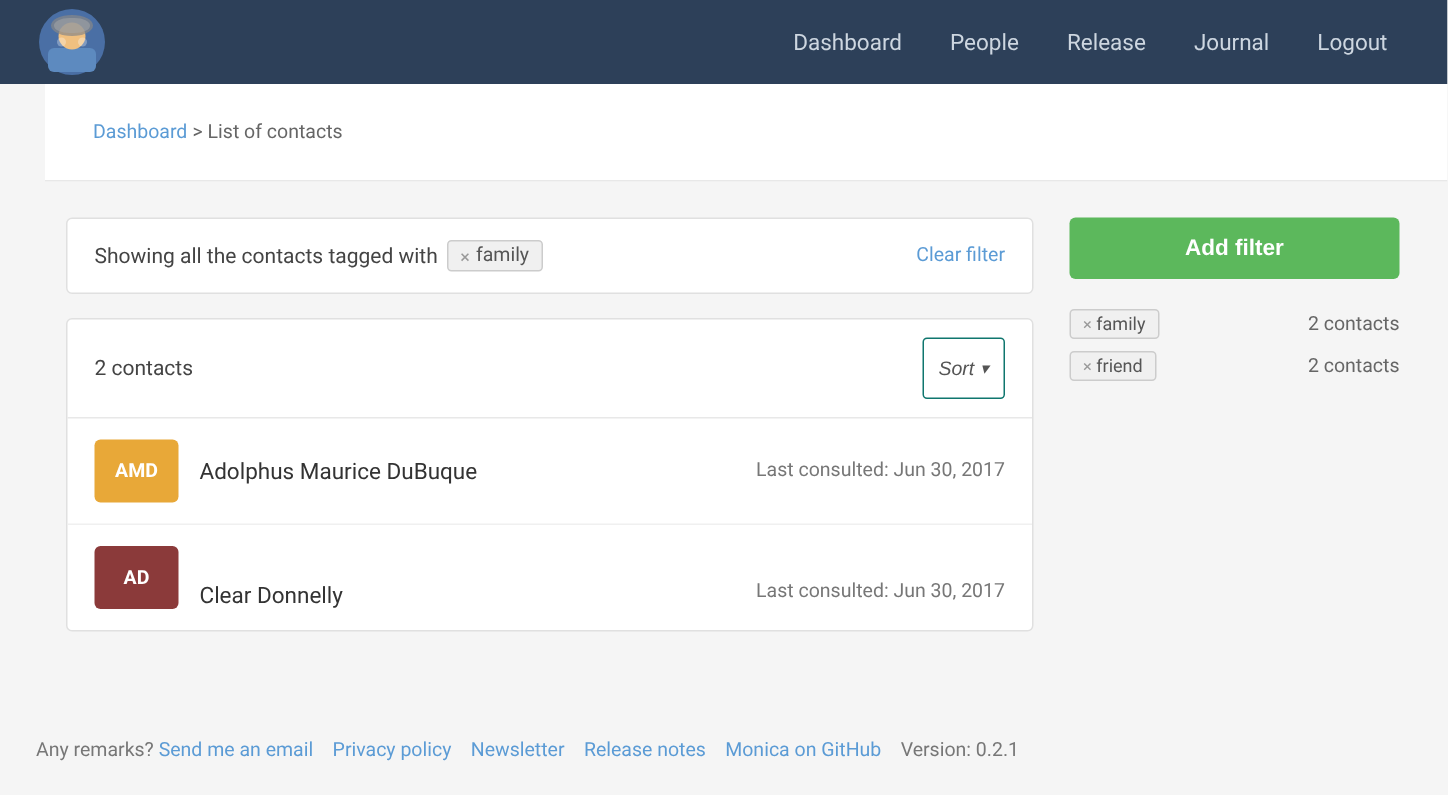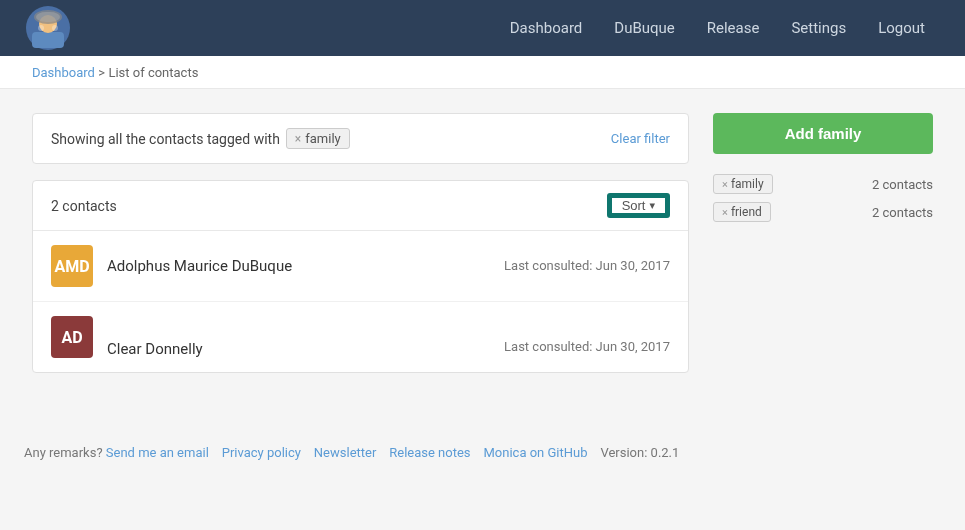--- a/index.html
+++ b/index.html
@@ -6,46 +6,46 @@
     body { font-family: -apple-system, BlinkMacSystemFont, 'Segoe UI', Roboto, sans-serif; font-size: 14px; background: #f5f5f5; color: #333; }
 
     
     nav { background: #2d4059; display: flex; align-items: center; padding: 0 24px; height: 56px; }
     .nav-logo { width: 48px; height: 48px; margin-right: auto; }
     .nav-logo svg { width: 48px; height: 48px; }
     .nav-links { display: flex; gap: 0; }
     .nav-link { color: #cdd6e0; text-decoration: none; padding: 8px 16px; font-size: 15px; }
 
     
-    .breadcrumb-bar { background: #fff; border-bottom: 1px solid #e8e8e8; padding: 8px 32px; }
+    .breadcrumb-bar { background: #fff; border-bottom: 1px solid #e8e8e8; padding: 24px 32px; margin-left: 30px; }
     .breadcrumb a { color: #5b9bd5; text-decoration: none; font-size: 13px; }
     .breadcrumb span { font-size: 13px; color: #666; }
 
     
     .main { padding: 24px 32px; display: flex; gap: 24px; }
-    .left-panel { flex: 1; }
+    .left-panel { flex: 1; margin-left: 12px; }
     .right-panel { width: 220px; }
 
     
     .filter-bar { background: #fff; border: 1px solid #e0e0e0; border-radius: 4px; padding: 14px 18px; display: flex; align-items: center; justify-content: space-between; margin-bottom: 16px; }
     .filter-text { font-size: 14px; color: #444; display: flex; align-items: center; gap: 6px; }
     .tag-badge { background: #f0f0f0; border: 1px solid #ccc; border-radius: 3px; padding: 2px 8px; font-size: 13px; color: #555; display: inline-flex; align-items: center; gap: 4px; }
     .tag-badge::before { content: '×'; font-size: 12px; color: #999; }
     .clear-filter { color: #5b9bd5; text-decoration: none; font-size: 13px; cursor: pointer; }
 
     
     .contacts-panel { background: #fff; border: 1px solid #e0e0e0; border-radius: 4px; }
     .contacts-header { display: flex; align-items: center; justify-content: space-between; padding: 12px 18px; border-bottom: 1px solid #e8e8e8; }
     .contacts-count { font-size: 14px; color: #444; }
-    .sort-btn { background: none; border: 5px solid #0f766e; border-radius: 3px; padding: 0 10px; font-size: 13px; color: #555; cursor: pointer; display: flex; align-items: center; gap: 4px; }
+    .sort-btn { background: none; border: 1px solid #0f766e; border-radius: 3px; padding: 12px 10px; font-size: 13px; color: #555; cursor: pointer; display: flex; align-items: center; gap: 4px; font-style: italic; }
     .sort-btn::after { content: '▾'; font-size: 11px; }
 
     .contact-row { display: flex; align-items: center; padding: 14px 18px; border-bottom: 1px solid #f0f0f0; cursor: pointer; }
     .contact-row:last-child { border-bottom: none; align-items: flex-end; }
-    .avatar { width: 42px; height: 42px; border-radius: 4px; display: flex; align-items: center; justify-content: center; font-weight: bold; color: #fff; font-size: 16px; flex-shrink: 0; margin-right: 14px; }
+    .avatar { width: 56px; height: 42px; border-radius: 4px; display: flex; align-items: center; justify-content: center; font-weight: bold; color: #fff; font-size: 13px; flex-shrink: 0; margin-right: 14px; }
     .avatar-amd { background: #e8a838; }
     .avatar-ad { background: #8b3a3a; }
     .contact-name { font-size: 15px; color: #333; flex: 1; }
     .contact-meta { text-align: right; font-size: 13px; color: #777; line-height: 1.6; }
     .contact-kids { color: #555; font-size: 13px; }
 
     
     .add-btn { background: #5cb85c; color: #fff; border: none; border-radius: 4px; width: 100%; padding: 12px; font-size: 15px; font-weight: 600; cursor: pointer; margin-bottom: 20px; }
 
     .tag-list { display: flex; flex-direction: column; gap: 8px; }
@@ -69,23 +69,23 @@
       <circle cx="24" cy="20" r="9" fill="#f0c080"></circle>
       <ellipse cx="24" cy="19" rx="6" ry="5" fill="#f0c080"></ellipse>
       <rect x="10" y="6" width="28" height="14" rx="14" fill="#888" opacity="0.7"></rect>
       <rect x="12" y="8" width="24" height="10" rx="10" fill="#aaa" opacity="0.5"></rect>
       <circle cx="17" cy="24" r="3" fill="#fff" opacity="0.3"></circle>
       <circle cx="31" cy="24" r="3" fill="#fff" opacity="0.3"></circle>
     </svg>
   </div>
   <div class="nav-links">
     <a class="nav-link" href="#">Dashboard</a>
-    <a class="nav-link" href="#">DuBuque</a>
+    <a class="nav-link" href="#">People</a>
     <a class="nav-link" href="#">Release</a>
-    <a class="nav-link" href="#">Settings</a>
+    <a class="nav-link" href="#">Journal</a>
     <a class="nav-link" href="#">Logout</a>
   </div>
 </nav>
 
 <div class="breadcrumb-bar">
   <div class="breadcrumb">
     <a href="#">Dashboard</a>
     <span> &gt; </span>
     <span>List of contacts</span>
   </div>
@@ -121,21 +121,21 @@
         <div class="avatar avatar-ad">AD</div>
         <span class="contact-name">Clear Donnelly</span>
         <div class="contact-meta">
           <div>Last consulted: Jun 30, 2017</div>
         </div>
       </div>
     </div>
   </div>
 
   <div class="right-panel">
-    <button class="add-btn">Add family</button>
+    <button class="add-btn">Add filter</button>
 
     <div class="tag-list">
       <div class="tag-row">
         <span class="tag-pill">family</span>
         <span class="tag-count">2 contacts</span>
       </div>
       <div class="tag-row">
         <span class="tag-pill">friend</span>
         <span class="tag-count">2 contacts</span>
       </div>

